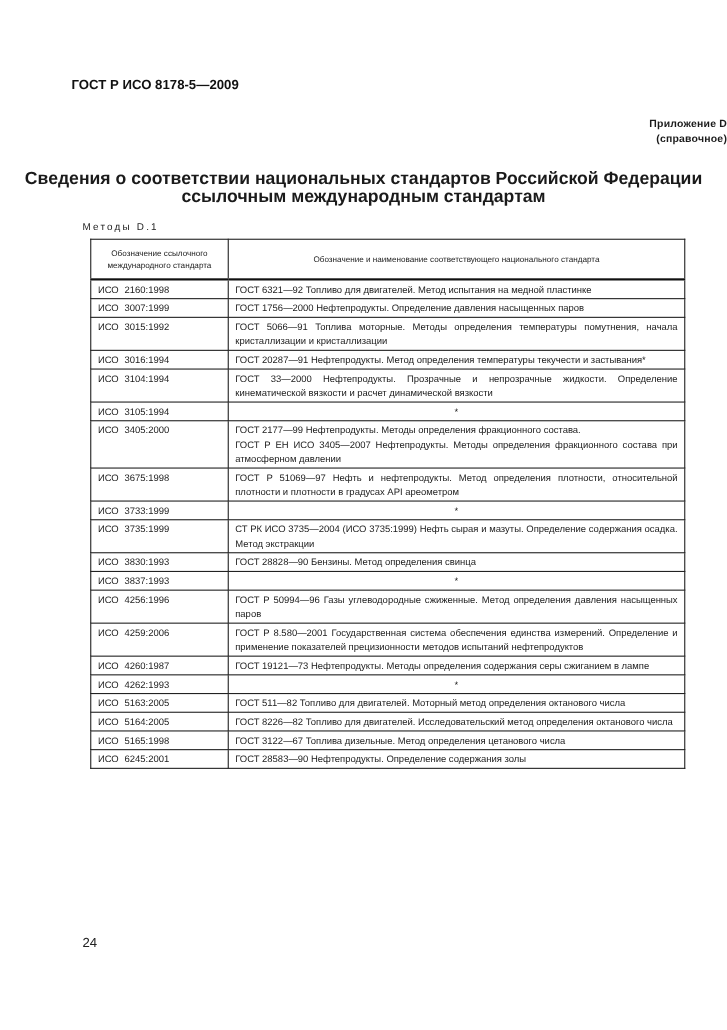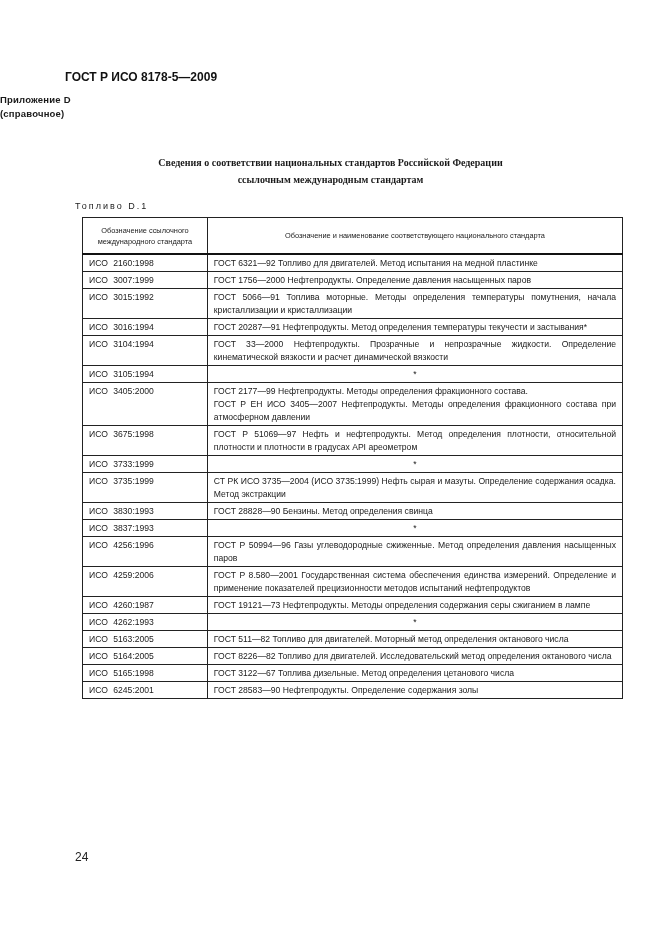--- a/index.html
+++ b/index.html
@@ -1,20 +1,20 @@
 <!DOCTYPE html>
 <html><head>
 <meta charset="utf-8">
 <style>
   html, body { margin:0; padding:0; background:#ffffff; }
   body { width:661px; height:936px; position:relative; overflow:hidden;
          font-family:"Liberation Sans", "DejaVu Sans", sans-serif; color:#1a1a1a; }
   .doc-code { position:absolute; left:65px; top:70px; font-size:12px; font-weight:bold; color:#111; }
-  .appendix { position:absolute; left:0; width:661px; top:93px; text-align:left; font-size:9.5px; font-weight:bold; line-height:14px; letter-spacing:0.2px; }
-  .section-title { position:absolute; left:0; width:661px; top:154px; text-align:center; font-size:10px; font-weight:bold; line-height:17px;font-family:Liberation Serif, serif; }
+  .appendix { position:absolute; left:0; width:661px; top:106px; text-align:right; font-size:9.5px; font-weight:bold; line-height:14px; letter-spacing:0.2px; }
+  .section-title { position:absolute; left:0; width:661px; top:154px; text-align:center; font-size:16px; font-weight:bold; line-height:17px; }
   .table-label { position:absolute; left:75px; top:201px; font-size:9px; letter-spacing:2px; color:#222; }
   table.corr { position:absolute; left:82px; top:217px; width:541px; border-collapse:collapse; font-size:8.6px; line-height:13px; }
   table.corr td, table.corr th { border:1px solid #222; vertical-align:top; padding:2px 6px 1px 6px; }
   table.corr th { font-weight:normal; font-size:7.4px; line-height:11px; text-align:center; vertical-align:middle; height:31px; padding:2px 3px; }
   table.corr thead tr { border-bottom:2px solid #111; }
   table.corr thead th { border-bottom:2px solid #111; }
   col.c1 { width:125px; }
   col.c2 { width:416px; }
   td.iso { white-space:nowrap; word-spacing:3px; }
   td.nat { text-align:justify;margin-top:11px; }
@@ -29,21 +29,21 @@
 <div class="appendix">
   <div>Приложение D</div>
   <div>(справочное)</div>
 </div>
 
 <div class="section-title">
   <div>Сведения о соответствии национальных стандартов Российской Федерации</div>
   <div>ссылочным международным стандартам</div>
 </div>
 
-<div class="table-label">Топливо D.1</div>
+<div class="table-label">Методы D.1</div>
 
 <table class="corr">
   <colgroup>
       <col class="c1">
       <col class="c2">
     </colgroup>
   <thead>
     <tr>
       <th>Обозначение ссылочного международного стандарта</th>
       <th>Обозначение и наименование соответствующего национального стандарта</th>

